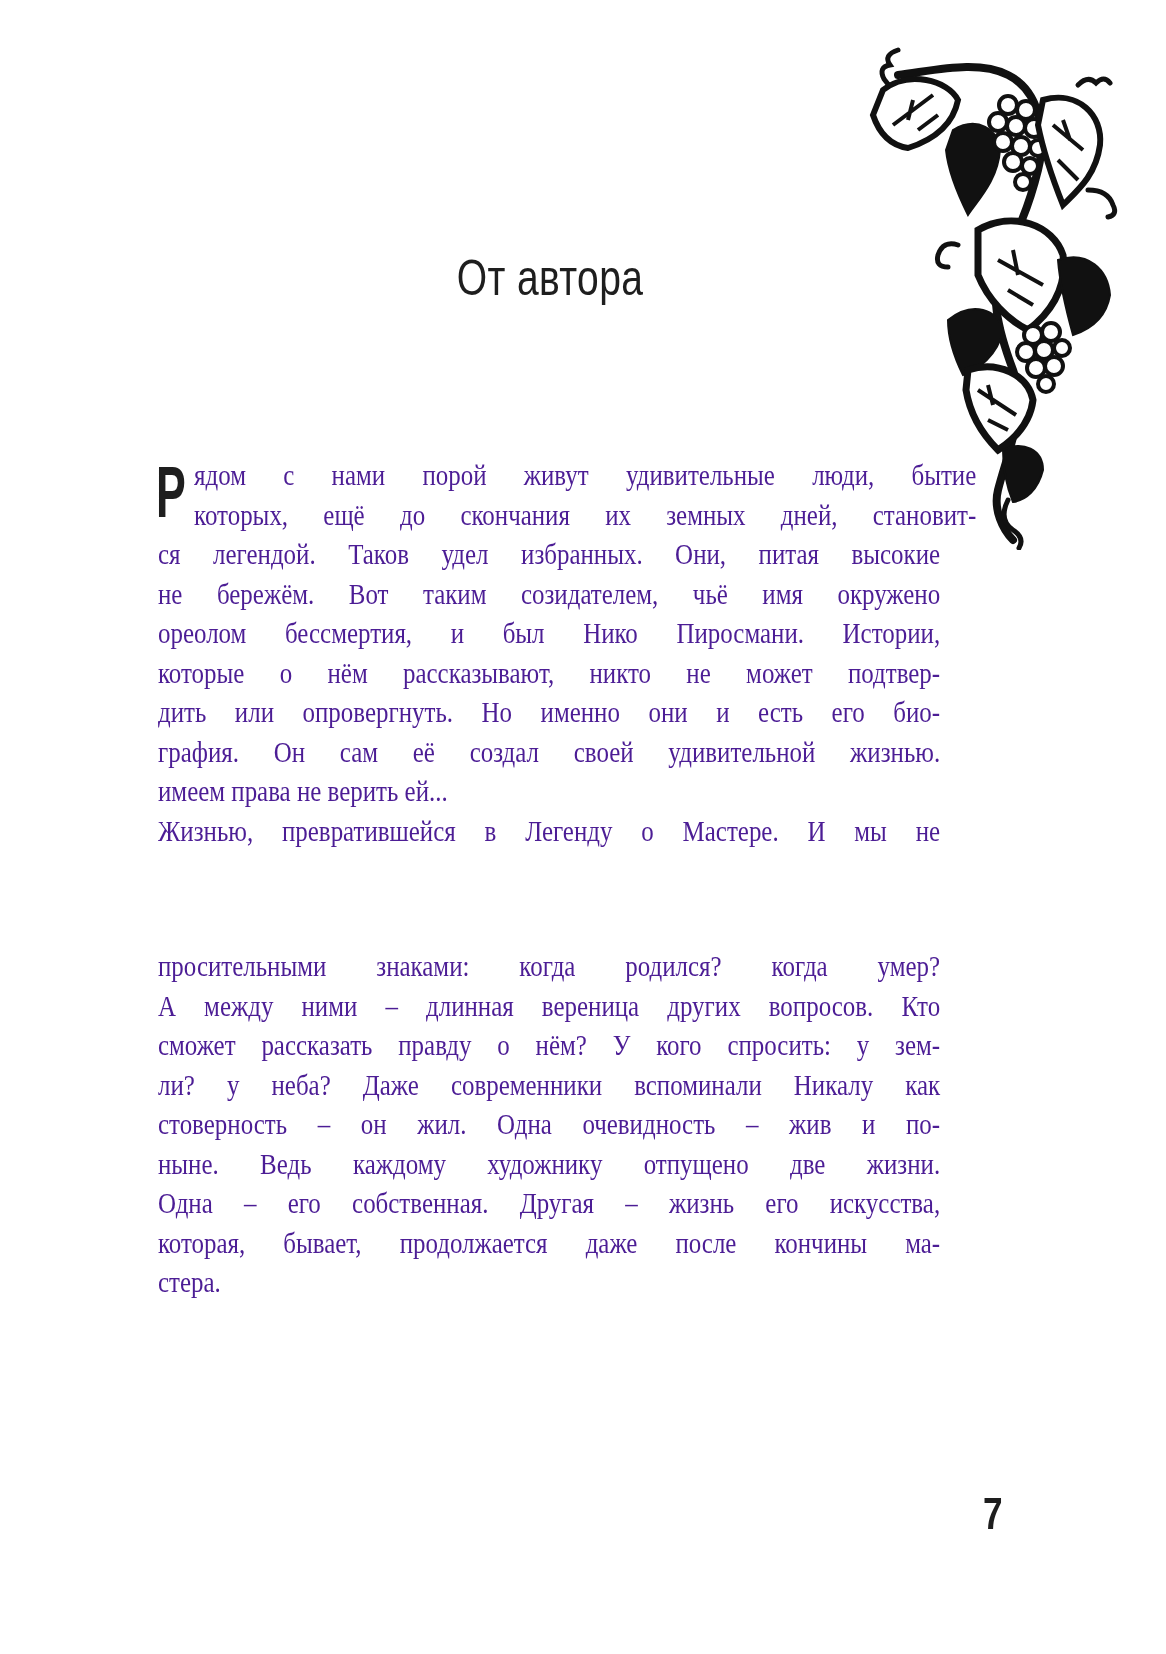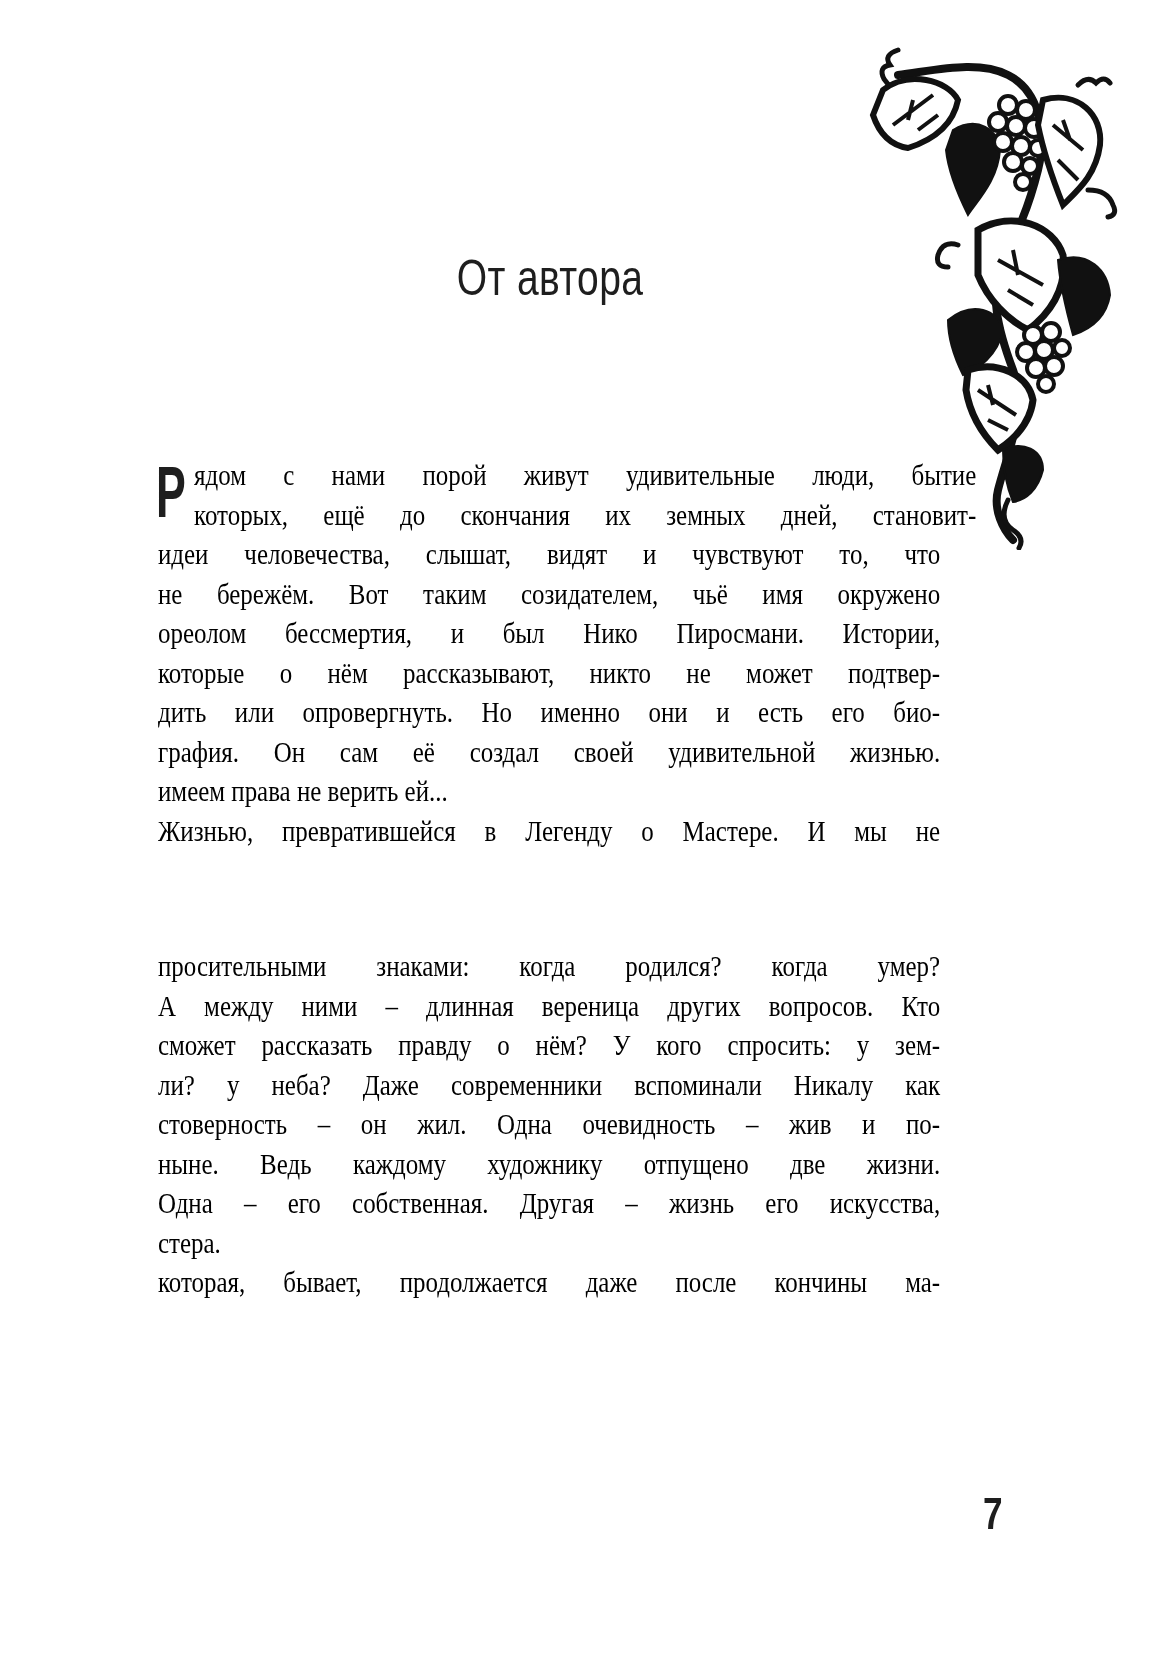--- a/index.html
+++ b/index.html
@@ -8,21 +8,21 @@
     .ornament { position: absolute; left: 838px; top: 30px; width: 300px; height: 520px; }
     .title {
       position: absolute; left: 0; width: 1100px; top: 248px; text-align: center;
       font-family: "Liberation Sans", "DejaVu Sans", sans-serif;
       font-size: 50px; line-height: 60px; color: #1e1e1e;
       transform: scaleX(0.78); transform-origin: 550px 0; letter-spacing: 0.5px;
     }
     .body-text {
       position: absolute; left: 158px; width: 782px;
       font-family: "Liberation Serif", "DejaVu Serif", serif;
-      font-size: 29px; color: #000000;
+      font-size: 29px; color: #4c1d95;
     }
     .line { display: block; height: 39.5px; line-height: 39.5px; white-space: nowrap; text-align: justify; text-align-last: justify; }
     .line.last { text-align-last: left; }
     .line .inner { display: inline-block; transform: scaleX(0.86); transform-origin: 0 0; width: 116.3%; text-align: justify; text-align-last: justify; }
     .line.last .inner { text-align-last: left; }
     .p1 { top: 456px; }
     .p2 { top: 947px; }
     .dropcap {
       position: absolute; left: 156px; top: 462px;
       font-family: "Liberation Sans", "DejaVu Sans", sans-serif; font-weight: bold;
@@ -103,36 +103,36 @@
     </g>
   </svg>
 
   <div class="title">От автора</div>
 
   <div class="dropcap">Р</div>
 
   <div class="body-text p1 drop-lines">
     <span class="line drop"><span class="inner">ядом с нами порой живут удивительные люди, бытие</span></span>
     <span class="line drop"><span class="inner">которых, ещё до скончания их земных дней, становит-</span></span>
-    <span class="line"><span class="inner">идеи человечества, слышат, видят и чувствуют то, что</span></span>
+    <span class="line"><span class="inner">ся легендой. Таков удел избранных. Они, питая высокие</span></span>
     <span class="line"><span class="inner">не бережём. Вот таким созидателем, чьё имя окружено</span></span>
     <span class="line"><span class="inner">ореолом бессмертия, и был Нико Пиросмани. Истории,</span></span>
     <span class="line"><span class="inner">которые о нём рассказывают, никто не может подтвер-</span></span>
     <span class="line"><span class="inner">дить или опровергнуть. Но именно они и есть его био-</span></span>
     <span class="line"><span class="inner">графия. Он сам её создал своей удивительной жизнью.</span></span>
     <span class="line last"><span class="inner">имеем права не верить ей...</span></span>
     <span class="line"><span class="inner">Жизнью, превратившейся в Легенду о Мастере. И мы не</span></span>
   </div>
 
   <div class="body-text p2 indent-lines">
     <span class="line"><span class="inner">просительными знаками: когда родился? когда умер?</span></span>
     <span class="line"><span class="inner">А между ними – длинная вереница других вопросов. Кто</span></span>
     <span class="line"><span class="inner">сможет рассказать правду о нём? У кого спросить: у зем-</span></span>
     <span class="line"><span class="inner">ли? у неба? Даже современники вспоминали Никалу как</span></span>
     <span class="line"><span class="inner">стоверность – он жил. Одна очевидность – жив и по-</span></span>
     <span class="line"><span class="inner">ныне. Ведь каждому художнику отпущено две жизни.</span></span>
     <span class="line"><span class="inner">Одна – его собственная. Другая – жизнь его искусства,</span></span>
+    <span class="line"><span class="inner">которая, бывает, продолжается даже после кончины ма-</span></span>
     <span class="line last"><span class="inner">стера.</span></span>
-    <span class="line"><span class="inner">которая, бывает, продолжается даже после кончины ма-</span></span>
   </div>
 
   <div class="page-number">7</div>
 </div>
 
 </body></html>

